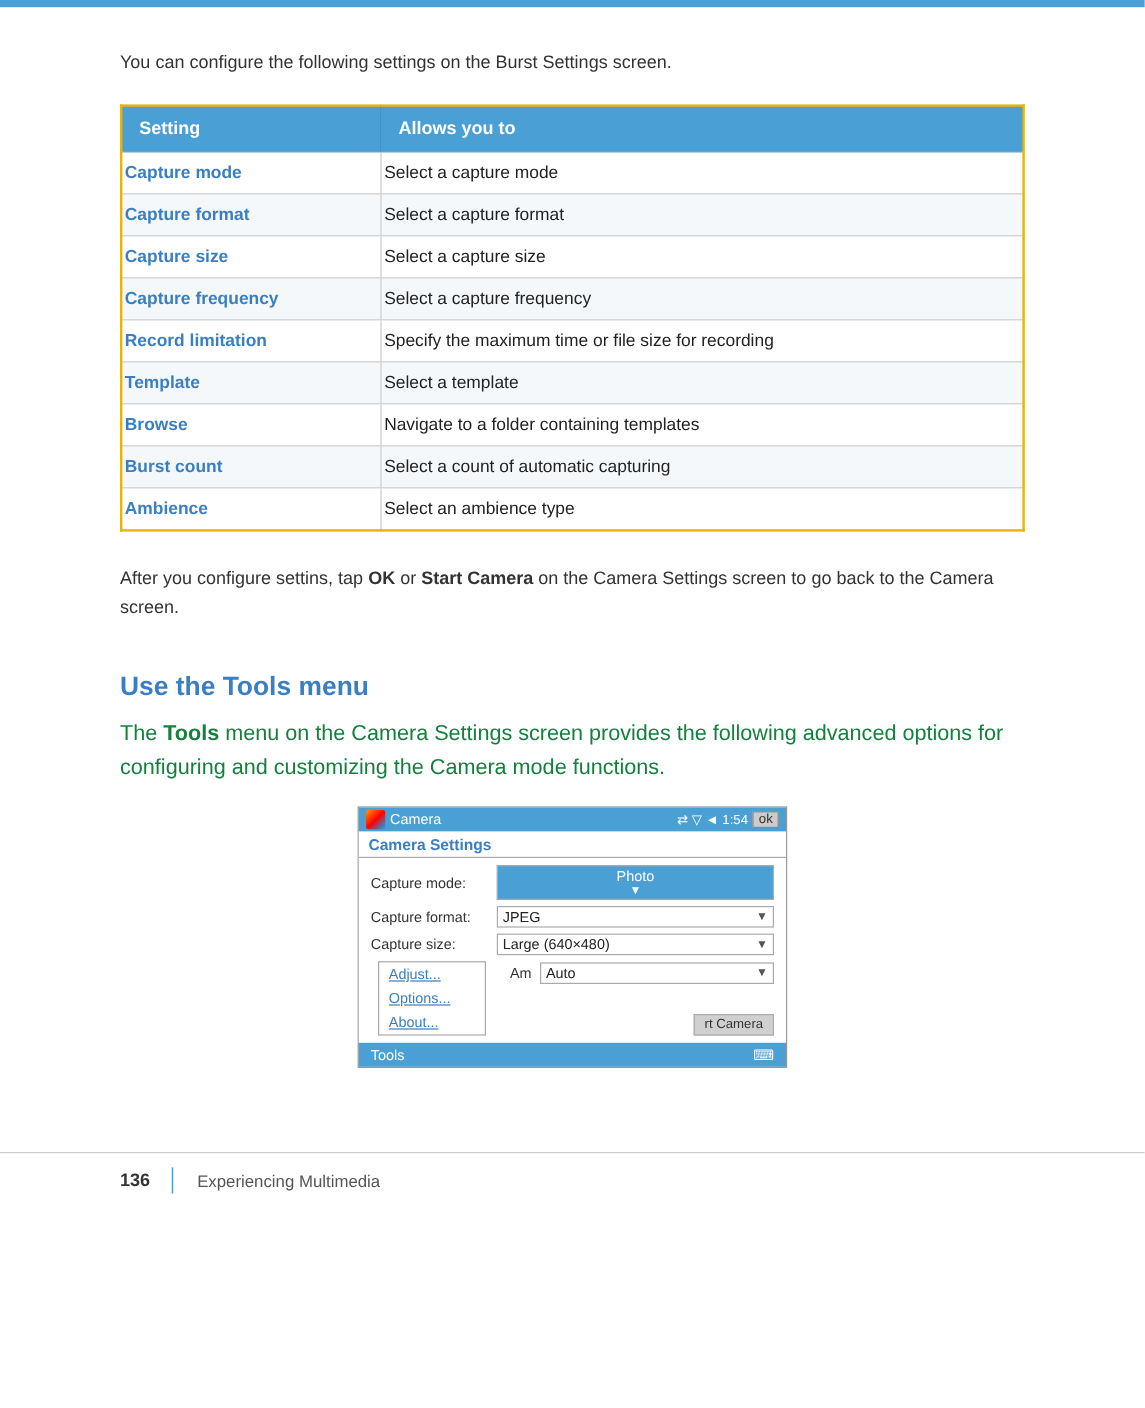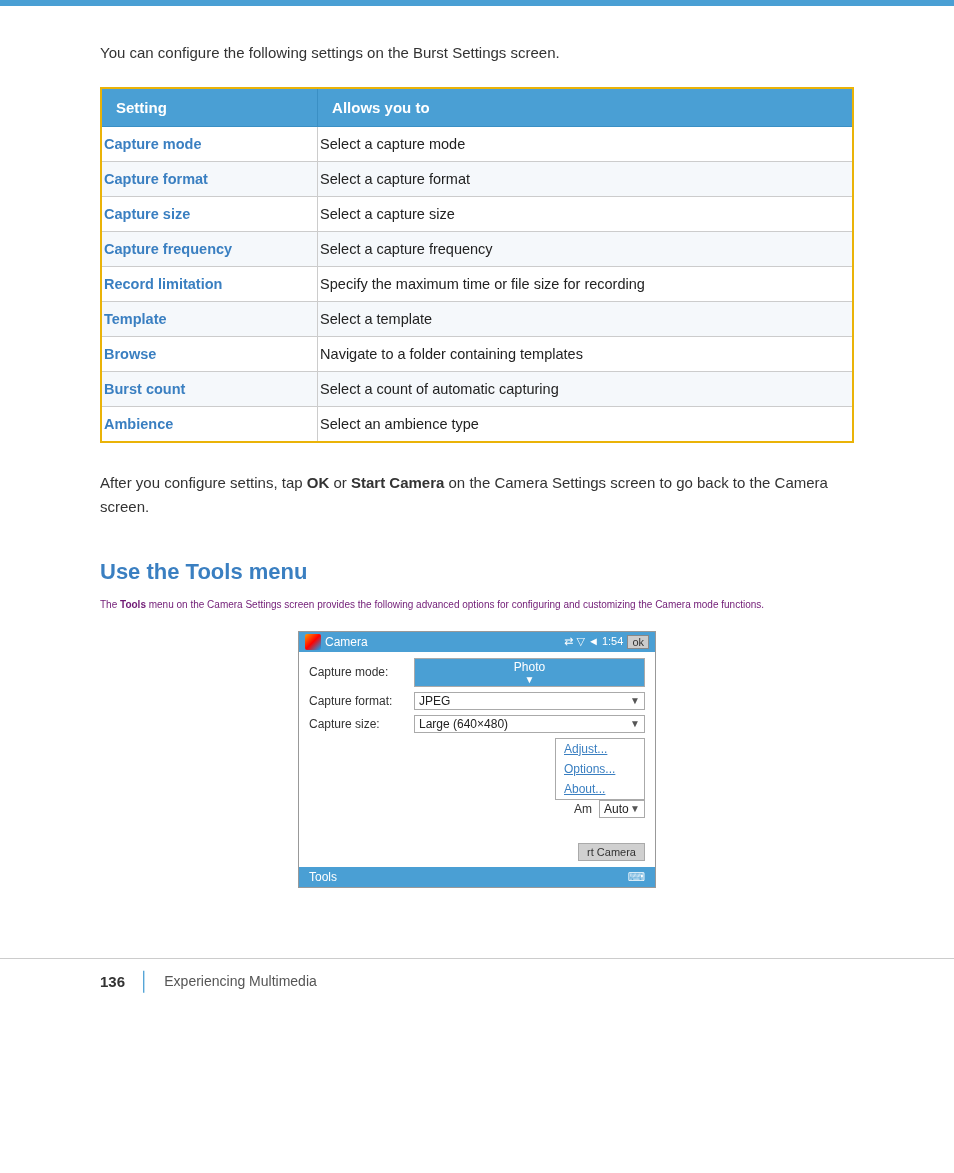--- a/index.html
+++ b/index.html
@@ -81,22 +81,22 @@
 
     
     .section-heading {
       color: #3a7fc1;
       font-size: 22px;
       font-weight: bold;
       margin-bottom: 12px;
     }
 
     .tools-intro {
-      font-size: 10px;
-      color: #701a75;
+      font-size: 18px;
+      color: #15803d;
       line-height: 1.6;
       margin-bottom: 18px;
     }
 
     .tools-intro strong {
       font-weight: bold;
     }
 
     
     .phone-mockup-wrapper {
@@ -356,20 +356,23 @@
         <div class="phone-title-bar-left">
           <span class="app-icon"></span>
           <span>Camera</span>
         </div>
         <div class="phone-title-bar-right">
           <span>⇄ ▽ ◄ 1:54</span>
           <span style="background:#ccc;color:#333;padding:0 4px;font-size:11px;border:1px solid #888;">ok</span>
         </div>
       </div>
 
+      <div class="phone-cam-settings-bar">
+        <a href="#">Camera Settings</a>
+      </div>
 
       <div class="phone-form">
         <div class="phone-form-row">
           <span class="phone-form-label">Capture mode:</span>
           <div class="phone-select highlighted">
             <span>Photo</span>
             <span class="phone-select-arrow">▼</span>
           </div>
         </div>
         <div class="phone-form-row">
@@ -380,21 +383,21 @@
           </div>
         </div>
         <div class="phone-form-row">
           <span class="phone-form-label">Capture size:</span>
           <div class="phone-select">
             <span>Large (640×480)</span>
             <span class="phone-select-arrow">▼</span>
           </div>
         </div>
 
-        <div style="display:flex;align-items:flex-end;gap:0;flex-direction:column;">
+        <div style="display:flex;align-items:center;gap:16px;">
 
           <div class="phone-dropdown-menu">
             <div class="phone-dropdown-item">Adjust...</div>
             <div class="phone-dropdown-item">Options...</div>
             <div class="phone-dropdown-item">About...</div>
           </div>
 
           <div style="flex:1;padding-left:4px;">
             <div class="phone-ambience-row">
               <span class="phone-ambience-label">Am</span>

